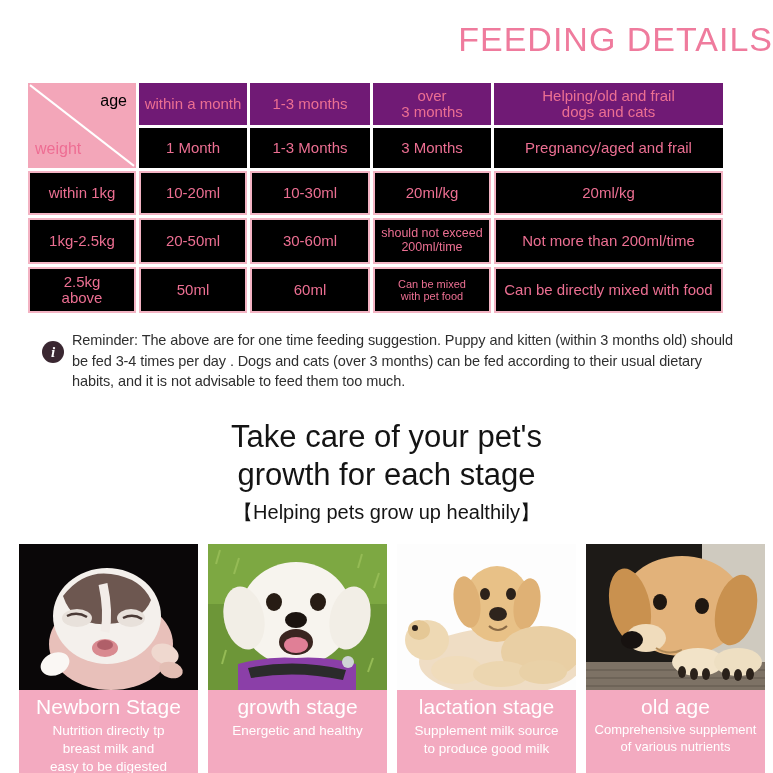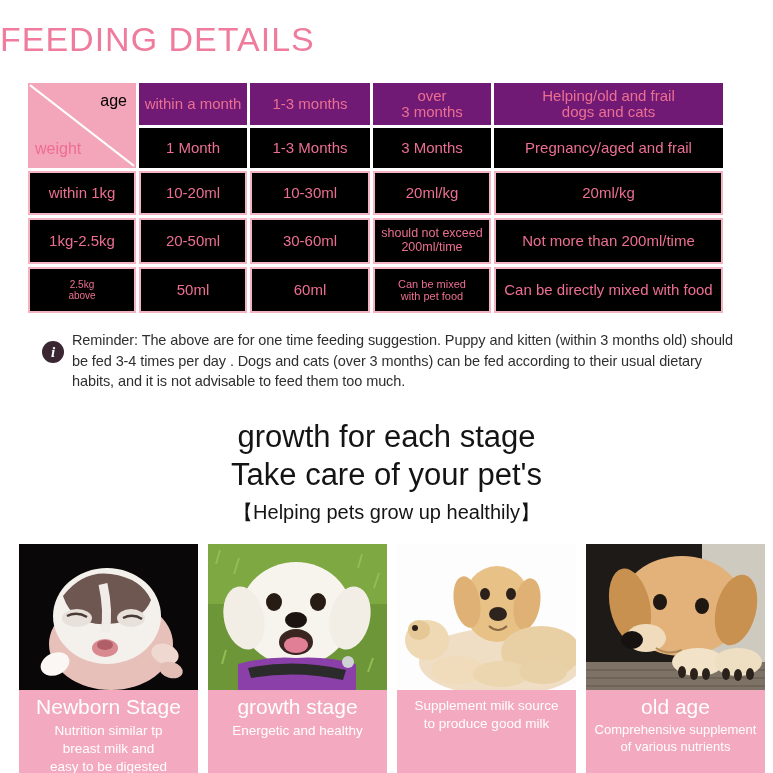--- a/index.html
+++ b/index.html
@@ -11,21 +11,21 @@
     width: 773px;
     height: 773px;
     font-family: "Liberation Sans", sans-serif;
     color: #333;
     overflow: hidden;
     position: relative;
   }
 
   
   .page-title {
-    text-align: left;
+    text-align: right;
     color: #ef7b9d;
     font-size: 34px;
     font-weight: 400;
     letter-spacing: 1px;
     padding-top: 22px;
     line-height: 1;
   }
 
   
   .table-wrap {
@@ -94,21 +94,21 @@
     color: #ee6d93;
     font-size: 17px;
   }
   .cell.small {
     font-size: 12.5px;
   }
   .cell.tiny {
     font-size: 11px;
   }
   .cell.twoline {
-    font-size: 10px;
+    font-size: 15px;
   }
   .row-tall .cell { height: 42px; }
 
   
   .reminder {
     display: flex;
     align-items: flex-start;
     margin: 14px 30px 0 42px;
   }
   .info-icon {
@@ -263,22 +263,22 @@
     </tbody>
   </table>
 </div>
 
 <div class="reminder">
   <div class="info-icon">i</div>
   <div class="reminder-text">Reminder: The above are for one time feeding suggestion. Puppy and kitten (within 3 months old) should be fed 3-4 times per day . Dogs and cats (over 3 months) can be fed according to their usual dietary habits, and it is not advisable to feed them too much.</div>
 </div>
 
 <div class="section-head">
+  <div class="h1">Take care of your pet's</div>
   <div class="h1">growth for each stage</div>
-  <div class="h1">Take care of your pet's</div>
   <div class="h2">【Helping pets grow up healthily】</div>
 </div>
 
 <div class="cards">
 
   <div class="card">
     <div class="photo">
       <svg width="179" height="146" viewBox="0 0 179 146">
         <rect width="179" height="146" fill="#0a0708"></rect>
         <ellipse cx="92" cy="100" rx="62" ry="46" fill="#e8c0ba"></ellipse>
@@ -291,21 +291,21 @@
         <path d="M104 74 q10 -5 19 1" stroke="#4a3a36" stroke-width="2.5" fill="none"></path>
         <ellipse cx="86" cy="104" rx="13" ry="9" fill="#d98a90"></ellipse>
         <ellipse cx="86" cy="101" rx="8" ry="5" fill="#b05f69"></ellipse>
         <ellipse cx="36" cy="120" rx="15" ry="11" fill="#faf7f4" transform="rotate(-25 36 120)"></ellipse>
         <ellipse cx="146" cy="110" rx="14" ry="10" fill="#efd8cf" transform="rotate(20 146 110)"></ellipse>
         <ellipse cx="152" cy="126" rx="12" ry="8" fill="#e3beb4" transform="rotate(15 152 126)"></ellipse>
       </svg>
     </div>
     <div class="caption">
       <div class="c-title">Newborn Stage</div>
-      <div class="c-sub">Nutrition similar tp</div>
+      <div class="c-sub">Nutrition directly tp</div>
       <div class="c-sub">breast milk and</div>
       <div class="c-sub">easy to be digested</div>
     </div>
   </div>
 
   <div class="card">
     <div class="photo">
       <svg width="179" height="146" viewBox="0 0 179 146">
         <rect width="179" height="146" fill="#6d9638"></rect>
         <rect y="0" width="179" height="60" fill="#7da842"></rect>
@@ -351,20 +351,21 @@
         <ellipse cx="144" cy="108" rx="40" ry="26" fill="#e9cfa4"></ellipse>
         <ellipse cx="30" cy="96" rx="22" ry="20" fill="#eed9b4"></ellipse>
         <ellipse cx="22" cy="86" rx="11" ry="10" fill="#e5c896"></ellipse>
         <ellipse cx="18" cy="84" rx="3" ry="3" fill="#2b211a"></ellipse>
         <ellipse cx="60" cy="126" rx="26" ry="14" fill="#f0dcbb"></ellipse>
         <ellipse cx="104" cy="130" rx="28" ry="13" fill="#ecd6b0"></ellipse>
         <ellipse cx="146" cy="128" rx="24" ry="12" fill="#e9d1a7"></ellipse>
       </svg>
     </div>
     <div class="caption">
+      <div class="c-title">lactation stage</div>
       <div class="c-sub">Supplement milk source</div>
       <div class="c-sub">to produce good milk</div>
     </div>
   </div>
 
   <div class="card">
     <div class="photo">
       <svg width="179" height="146" viewBox="0 0 179 146">
         <rect width="179" height="146" fill="#1d1a17"></rect>
         <rect x="116" width="63" height="146" fill="#cfcabf"></rect>

